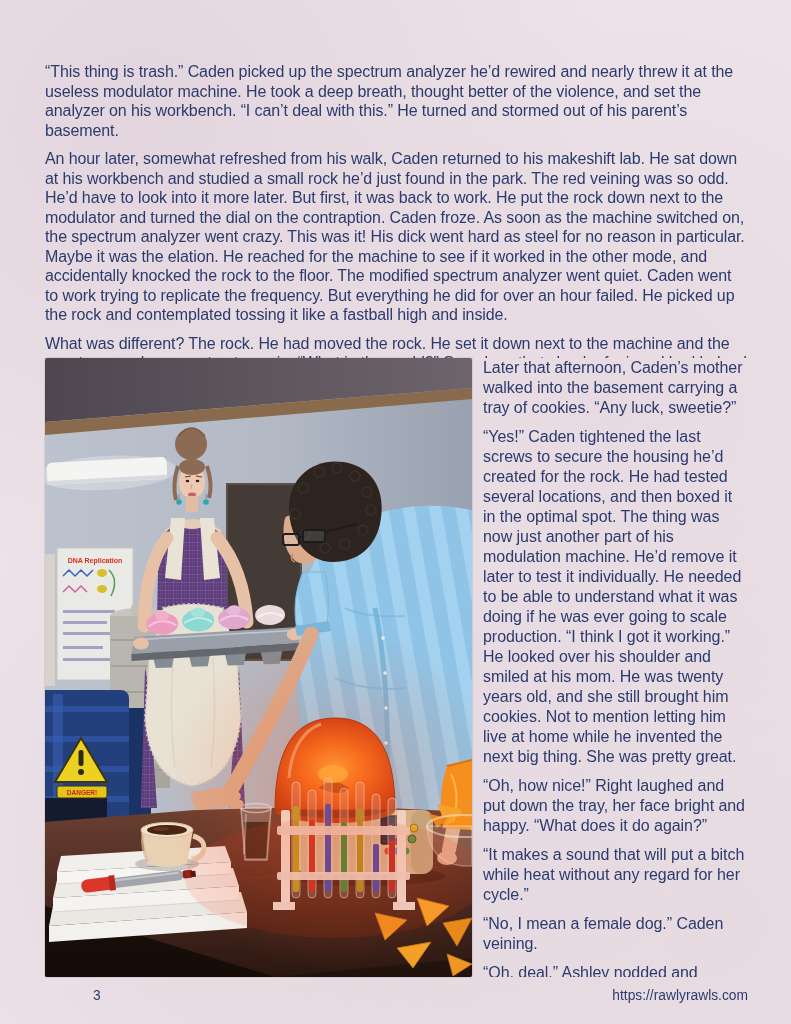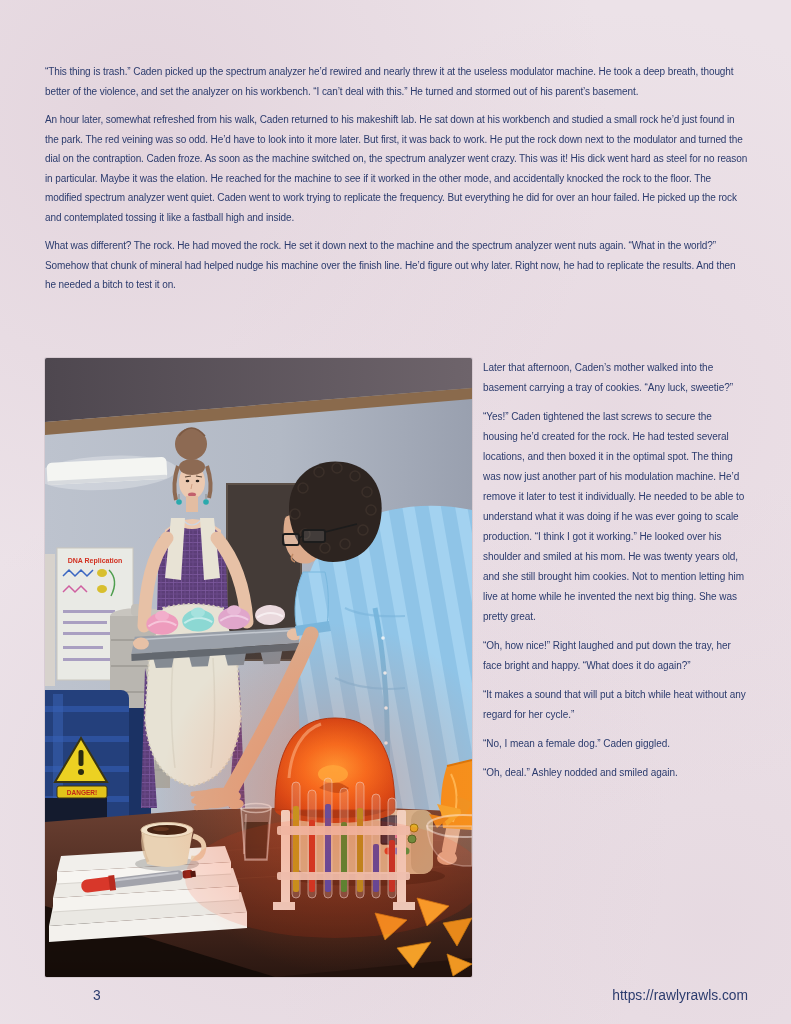--- a/index.html
+++ b/index.html
@@ -15,21 +15,21 @@
     font-family:"Liberation Sans", sans-serif;
     color:#2b3b6d;
     overflow:hidden;
   }
   .toptext{
     position:absolute;left:45px;right:43px;top:62px;height:296px;
     overflow:hidden;
   }
   .toptext p, .text-col p{
     margin:0 0 9px 0;
-    font-size:10px;
+    font-size:16px;
     line-height:19.5px;
     letter-spacing:-0.1px;
     color:#2b3b6d;
     text-align:left;
   }
   .media{
     position:absolute;left:45px;top:358px;right:43px;height:619px;
     display:flex;align-items:flex-end;
   }
   figure.illustration{
@@ -406,21 +406,21 @@
         <circle cx="290" cy="440" r="175" fill="url(#glowG)"></circle>
         <ellipse cx="290" cy="520" rx="150" ry="60" fill="rgba(255,60,15,0.12)"></ellipse>
       </svg>
     </figure>
 
     <div class="text-col">
       <p>Later that afternoon, Caden’s mother walked into the basement carrying a tray of cookies. “Any luck, sweetie?”</p>
       <p>“Yes!” Caden tightened the last screws to secure the housing he’d created for the rock. He had tested several locations, and then boxed it in the optimal spot. The thing was now just another part of his modulation machine. He’d remove it later to test it individually. He needed to be able to understand what it was doing if he was ever going to scale production. “I think I got it working.” He looked over his shoulder and smiled at his mom. He was twenty years old, and she still brought him cookies. Not to mention letting him live at home while he invented the next big thing. She was pretty great.</p>
       <p>“Oh, how nice!” Right laughed and put down the tray, her face bright and happy. “What does it do again?”</p>
       <p>“It makes a sound that will put a bitch while heat without any regard for her cycle.”</p>
-      <p>“No, I mean a female dog.” Caden giggled.</p>
+      <p>“No, I mean a female dog.” Caden veining.</p>
       <p>“Oh, deal.” Ashley nodded and smiled again.</p>
     </div>
   </div>
 
   <div class="footer">
     <span class="page-number">3</span>
     <span class="site-url">https://rawlyrawls.com</span>
   </div>
 
 </div>

